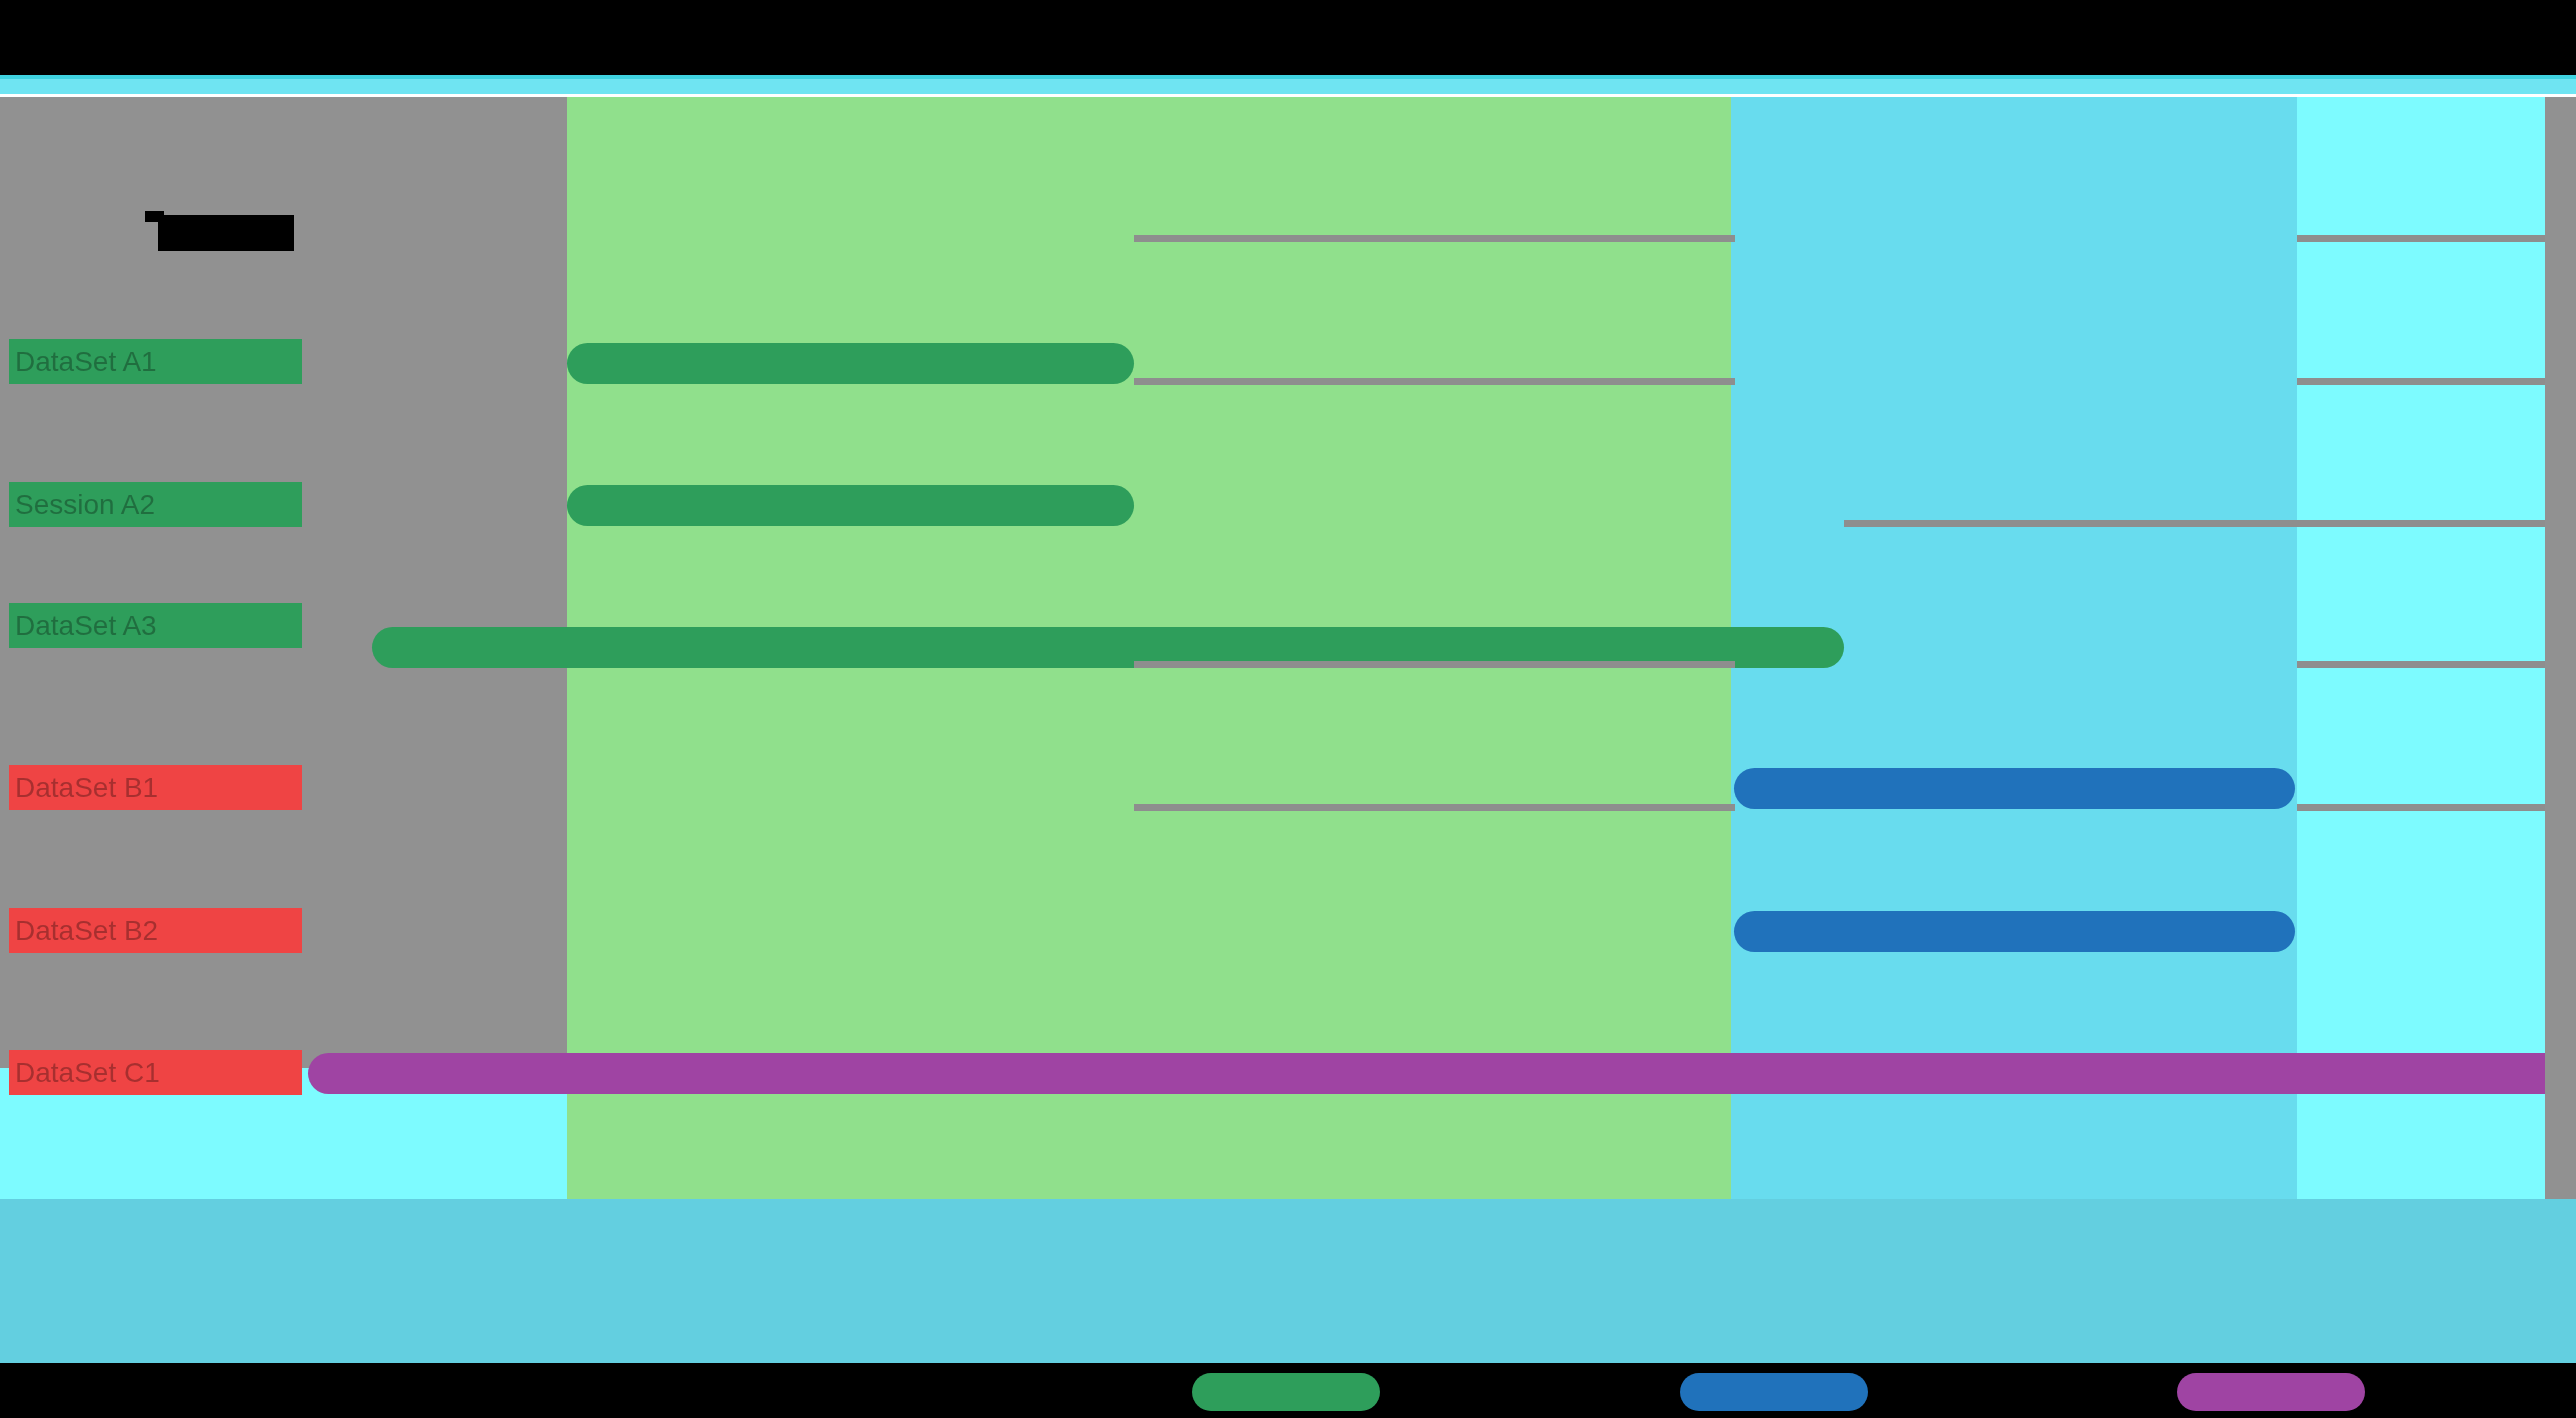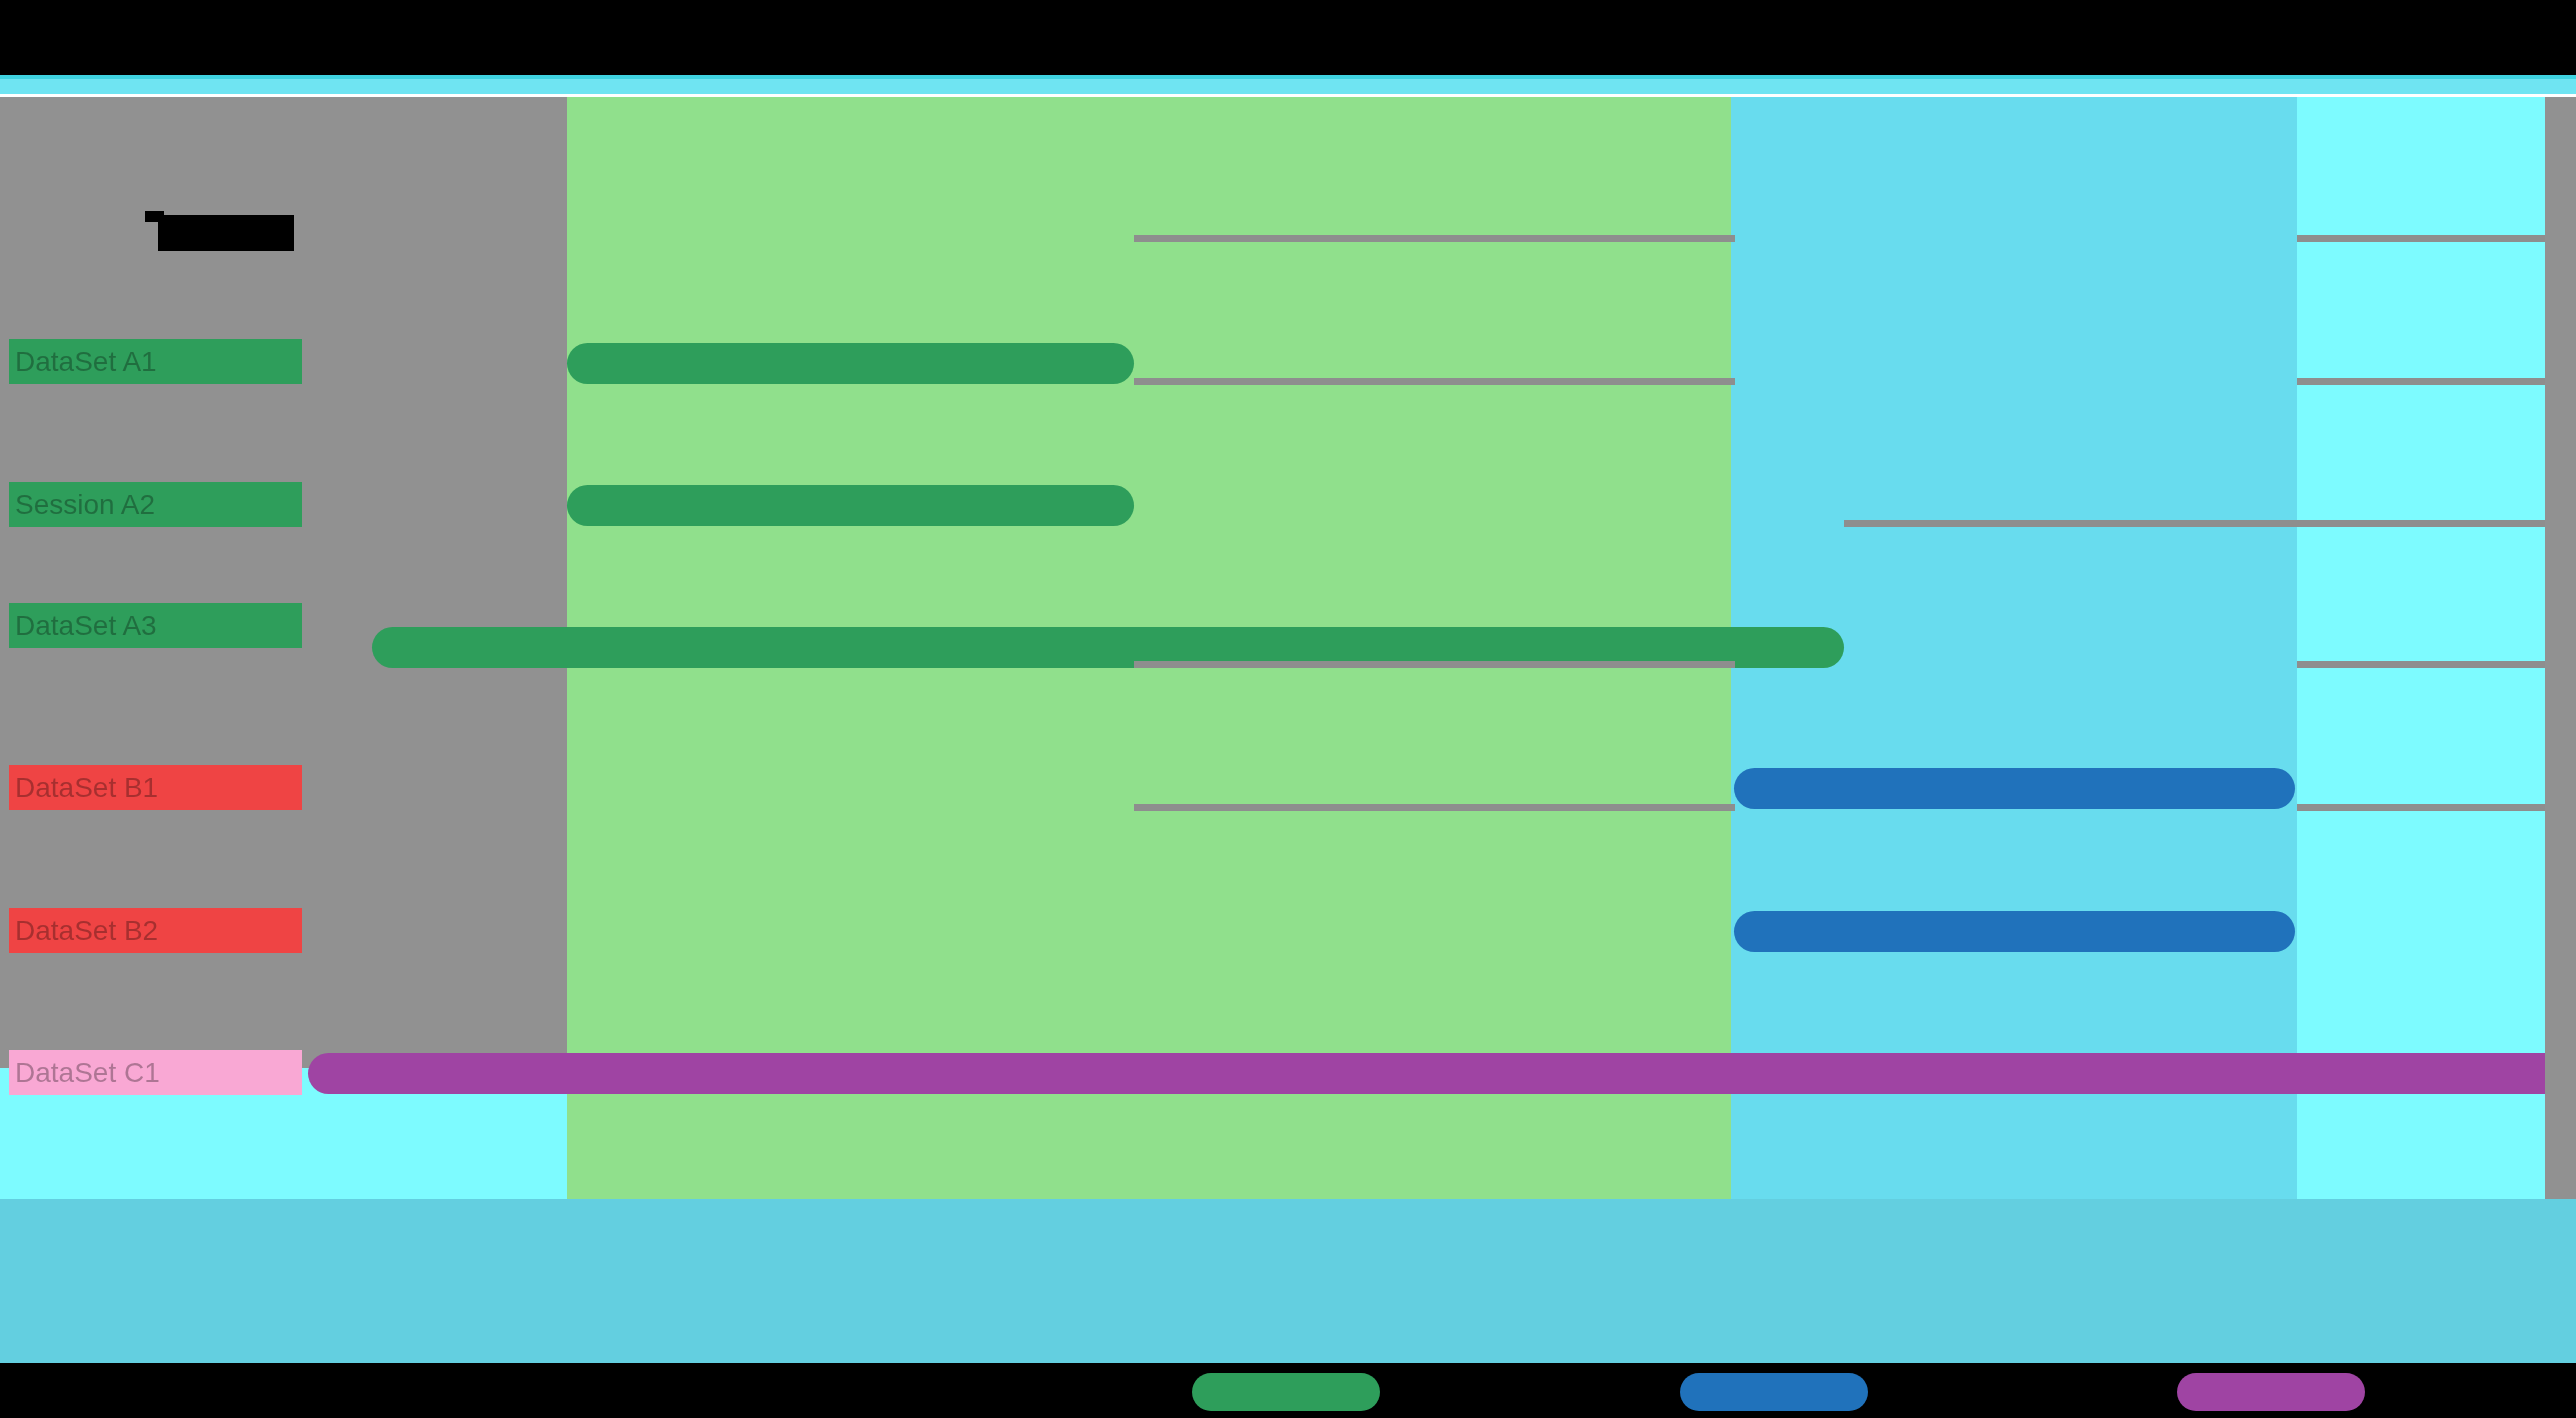--- a/index.html
+++ b/index.html
@@ -48,21 +48,21 @@
   .bar.blue{background:#2072bb;}
   .bar.magenta{background:#9f44a3;border-radius:0;}
 
   
   .rowlabel{position:absolute;left:9.4px;height:45px;line-height:45px;
             font-size:28px;color:rgba(0,0,0,0.30);
             font-family:"Liberation Sans",sans-serif;
             padding:0 5.6px;box-sizing:border-box;white-space:nowrap;overflow:hidden;}
   .rowlabel.green{background:#2e9e5b;width:293px;}
   .rowlabel.blue{background:#ef4444;width:293px;}
-  .rowlabel.magenta{background:#f9a8d4;width:293px;}
+  .rowlabel.magenta{background:#ef4444;width:293px;}
 
   
   .titleblock{position:absolute;left:158px;top:118px;width:136px;height:36px;background:#000;}
   .titleblock2{position:absolute;left:145px;top:114px;width:19px;height:11.3px;background:#000;}
 
   
   .legend{position:absolute;left:0;top:1364px;width:2576px;height:55px;background:#000;}
   .legend-item{position:absolute;top:9.4px;height:38px;}
   .legend-swatch{position:absolute;top:0;width:188px;height:38px;border-radius:19px;}
   .legend-swatch.green{background:#2e9e5b;}

